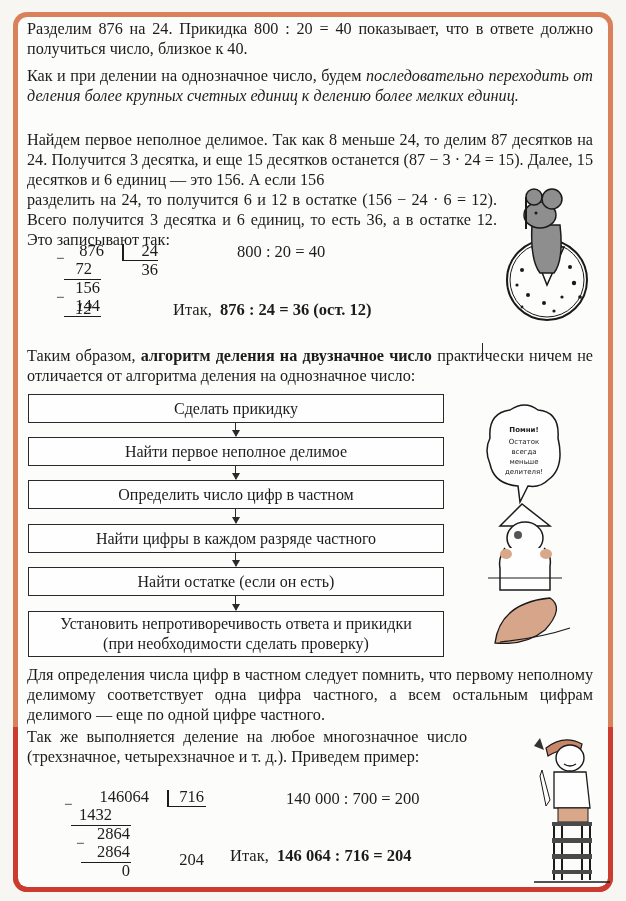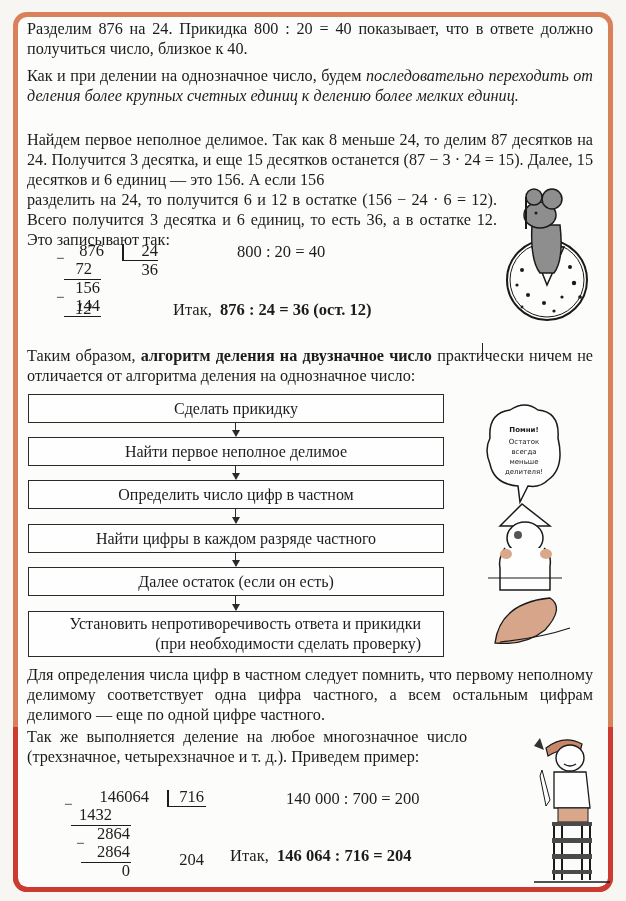--- a/index.html
+++ b/index.html
@@ -52,21 +52,21 @@
     .eq b { font-weight: bold; }
 
     
     .flow-box {
       position: absolute;
       left: 28px; width: 416px;
       border: 1.6px solid #2a2a2a;
       background: #fefefe;
       font-size: 16px;
       line-height: 20px;
-      text-align: right;
+      text-align: center;
       display: flex; align-items: center; justify-content: center;
     }
     .flow-arrow {
       position: absolute;
       left: 235px; width: 1.4px; background: #2a2a2a;
     }
     .flow-arrow::after {
       content: "";
       position: absolute;
       left: -3.5px; bottom: -1px;
@@ -141,21 +141,21 @@
 
 <div>
   <div class="flow-box" style="top:394px; height:29px;">Сделать прикидку</div>
   <div class="flow-arrow" style="top:423px; height:13px;"></div>
   <div class="flow-box" style="top:437px; height:29px;">Найти первое неполное делимое</div>
   <div class="flow-arrow" style="top:466px; height:13px;"></div>
   <div class="flow-box" style="top:480px; height:29px;">Определить число цифр в частном</div>
   <div class="flow-arrow" style="top:509px; height:14px;"></div>
   <div class="flow-box" style="top:524px; height:29px;">Найти цифры в каждом разряде частного</div>
   <div class="flow-arrow" style="top:553px; height:13px;"></div>
-  <div class="flow-box" style="top:567px; height:29px;">Далее остаток (если он есть)</div>
+  <div class="flow-box" style="top:567px; height:29px;">Найти остатке (если он есть)</div>
   <div class="flow-arrow" style="top:596px; height:14px;"></div>
   <div class="flow-box" style="top:611px; height:46px; padding:0 22px;">Установить непротиворечивость ответа и прикидки (при необходимости сделать проверку)</div>
 </div>
 
 <svg class="illus" style="left:470px; top:398px;" width="120" height="250" viewBox="0 0 120 250">
   <path d="M20 40 Q18 15 40 12 Q55 2 68 12 Q90 14 88 40 Q95 70 78 82 Q70 90 58 88 L50 104 L48 88 Q24 86 20 66 Q14 52 20 40 Z" fill="#fefefe" stroke="#1a1a1a" stroke-width="1.5"></path>
   <g font-family="'DejaVu Sans', sans-serif" font-size="7" fill="#1a1a1a" text-anchor="middle">
     <text x="54" y="34" font-weight="bold">Помни!</text>
     <text x="54" y="46">Остаток</text>
     <text x="54" y="56">всегда</text>

